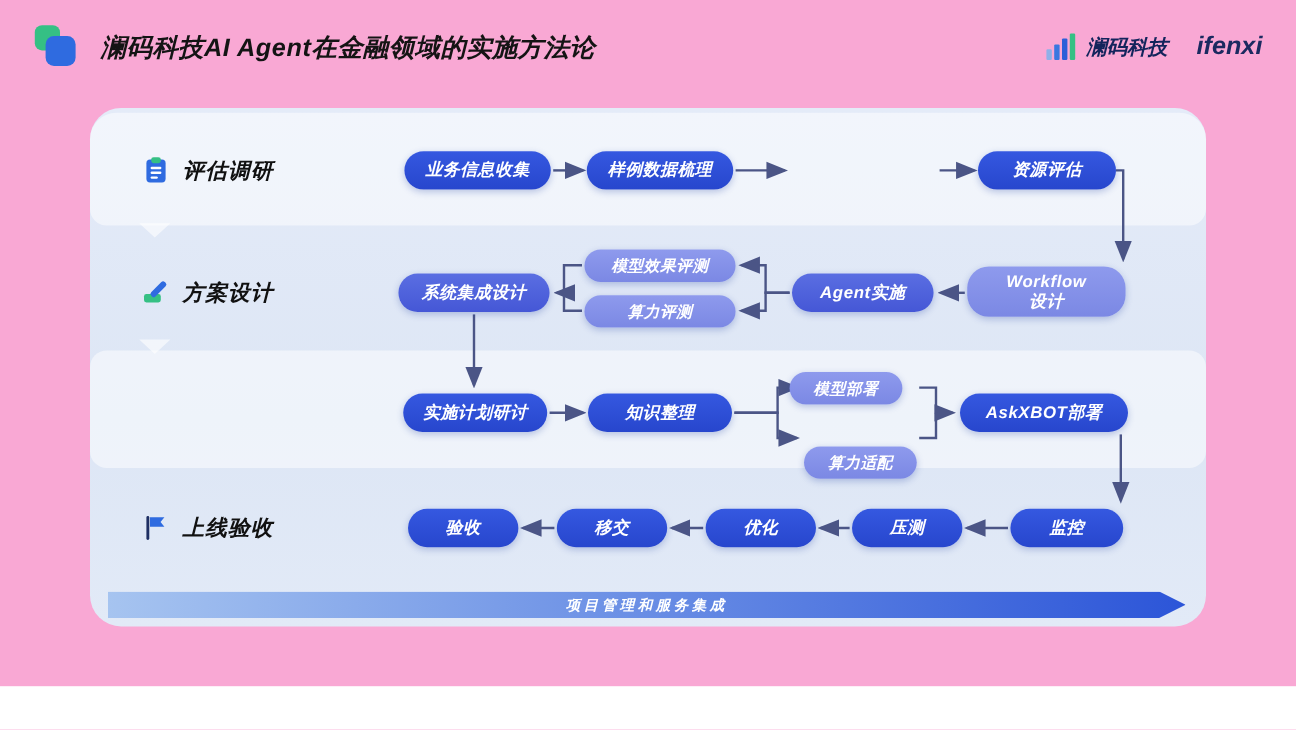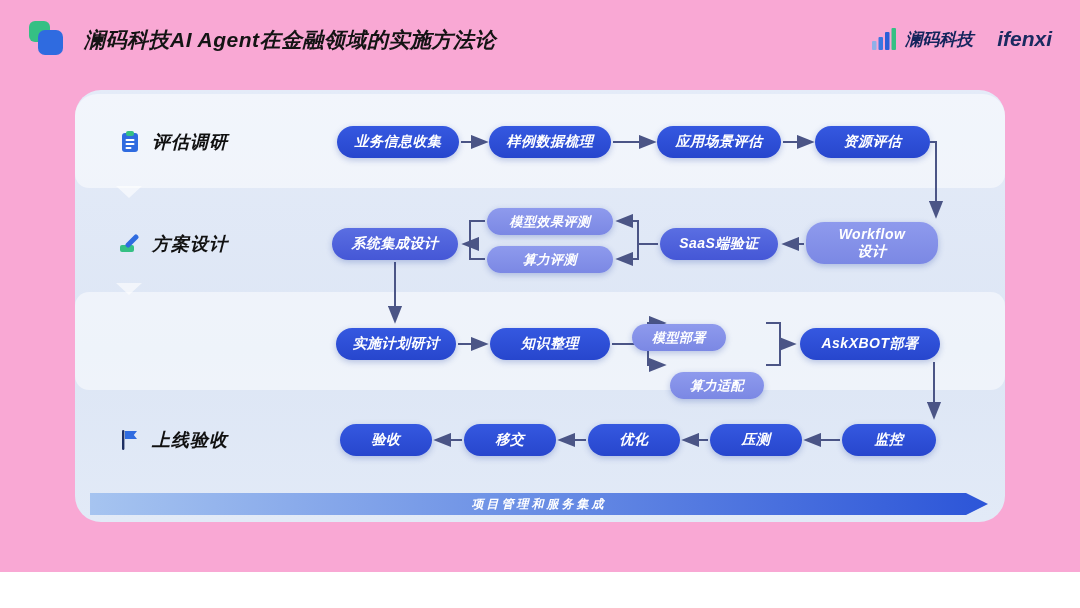--- a/index.html
+++ b/index.html
@@ -127,32 +127,31 @@
 
       <path d="M840 440 H806" marker-end="url(#ah)"></path>
       <path d="M708 440 H684" marker-end="url(#ah)"></path>
       <path d="M586 440 H560" marker-end="url(#ah)"></path>
       <path d="M462 440 H436" marker-end="url(#ah)"></path>
     </g>
   </svg>
 
   <div class="pill dark" style="left:337px;top:126px;width:122px;height:32px;">业务信息收集</div>
   <div class="pill dark" style="left:489px;top:126px;width:122px;height:32px;">样例数据梳理</div>
-  <div class="pill dark" style="left:657px;top:126px;width:124px;height:32px;">应用场景评估</div>
   <div class="pill dark" style="left:815px;top:126px;width:115px;height:32px;">资源评估</div>
 
   <div class="pill medium" style="left:332px;top:228px;width:126px;height:32px;">系统集成设计</div>
   <div class="pill light" style="left:487px;top:208px;width:126px;height:27px;">模型效果评测</div>
   <div class="pill light" style="left:487px;top:246px;width:126px;height:27px;">算力评测</div>
-  <div class="pill medium" style="left:660px;top:228px;width:118px;height:32px;">SaaS端验证</div>
+  <div class="pill medium" style="left:660px;top:228px;width:118px;height:32px;">Agent实施</div>
   <div class="pill light wrap" style="left:806px;top:222px;width:132px;height:42px;">Workflow设计</div>
 
   <div class="pill dark" style="left:336px;top:328px;width:120px;height:32px;text-align:right;">实施计划研讨</div>
   <div class="pill dark" style="left:490px;top:328px;width:120px;height:32px;">知识整理</div>
-  <div class="pill light" style="left:632px;top:310px;width:94px;height:27px;margin-top:14px;">模型部署</div>
+  <div class="pill light" style="left:658px;top:310px;width:94px;height:27px;">模型部署</div>
   <div class="pill light" style="left:670px;top:372px;width:94px;height:27px;">算力适配</div>
   <div class="pill dark" style="left:800px;top:328px;width:140px;height:32px;">AskXBOT部署</div>
 
   <div class="pill dark" style="left:340px;top:424px;width:92px;height:32px;">验收</div>
   <div class="pill dark" style="left:464px;top:424px;width:92px;height:32px;">移交</div>
   <div class="pill dark" style="left:588px;top:424px;width:92px;height:32px;">优化</div>
   <div class="pill dark" style="left:710px;top:424px;width:92px;height:32px;">压测</div>
   <div class="pill dark" style="left:842px;top:424px;width:94px;height:32px;">监控</div>
 
   <div class="banner">项目管理和服务集成</div>

